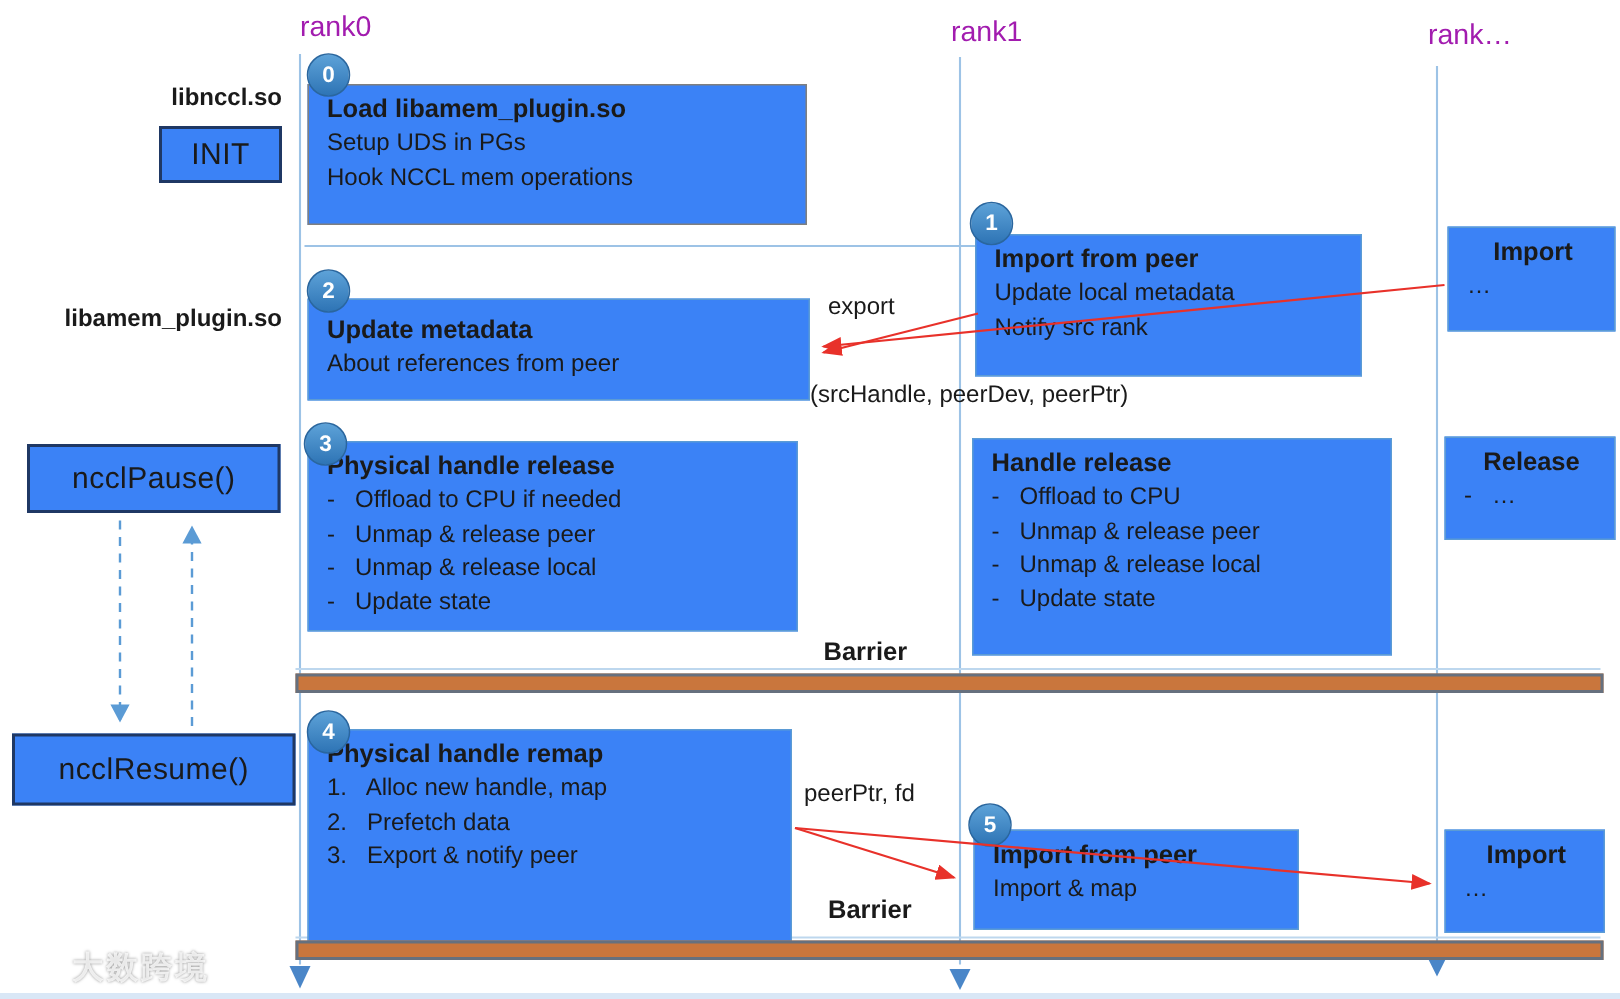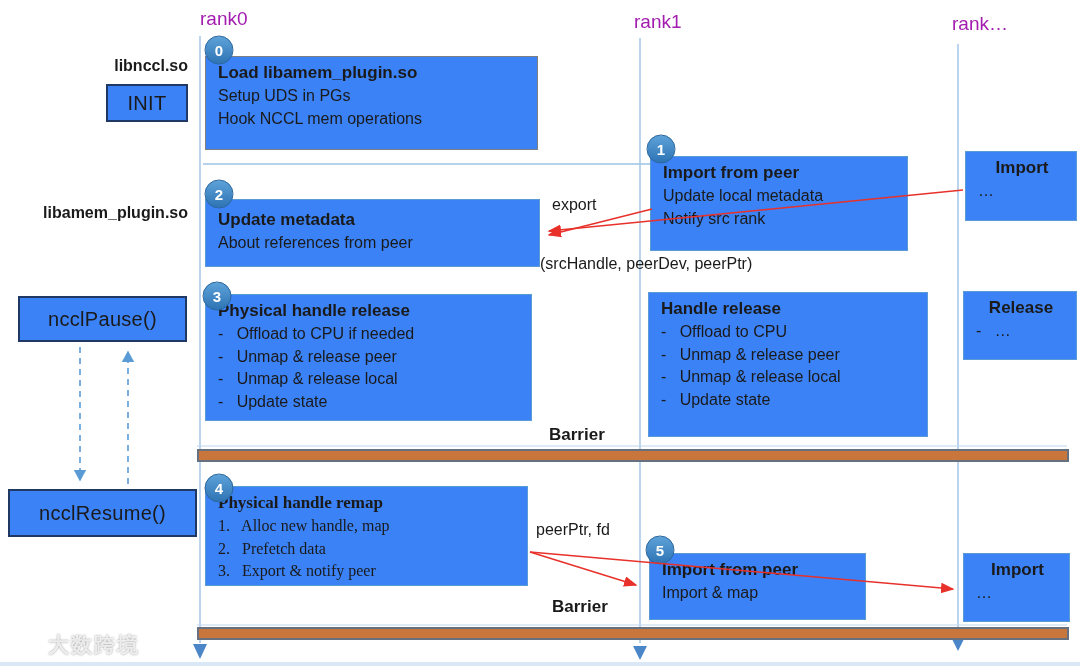--- a/index.html
+++ b/index.html
@@ -137,21 +137,21 @@
   </div>
 
   <div class="box blue-box pad" style="left:963px;top:291px;width:114px;height:69px;">
     <div class="box-title" style="text-align:center;">Release</div>
     <div class="box-line">-   …</div>
   </div>
 
   <div class="barrier-label" style="left:549px;top:425px;">Barrier</div>
   <div class="barrier-bar" style="left:197px;top:449px;width:868px;"></div>
 
-  <div class="box blue-box pad" style="left:205px;top:486px;width:323px;height:100px;font-family:Liberation Serif, serif;">
+  <div class="box blue-box pad" style="left:205px;top:486px;width:323px;height:142px;">
     <div class="box-title">Physical handle remap</div>
     <div class="box-line">1.   Alloc new handle, map</div>
     <div class="box-line">2.   Prefetch data</div>
     <div class="box-line">3.   Export &amp; notify peer</div>
   </div>
   <div class="badge" style="left:219px;top:488px;">4</div>
 
   <div class="annotation" style="left:536px;top:521px;">peerPtr, fd</div>
 
   <div class="box blue-box pad" style="left:649px;top:553px;width:217px;height:67px;">

